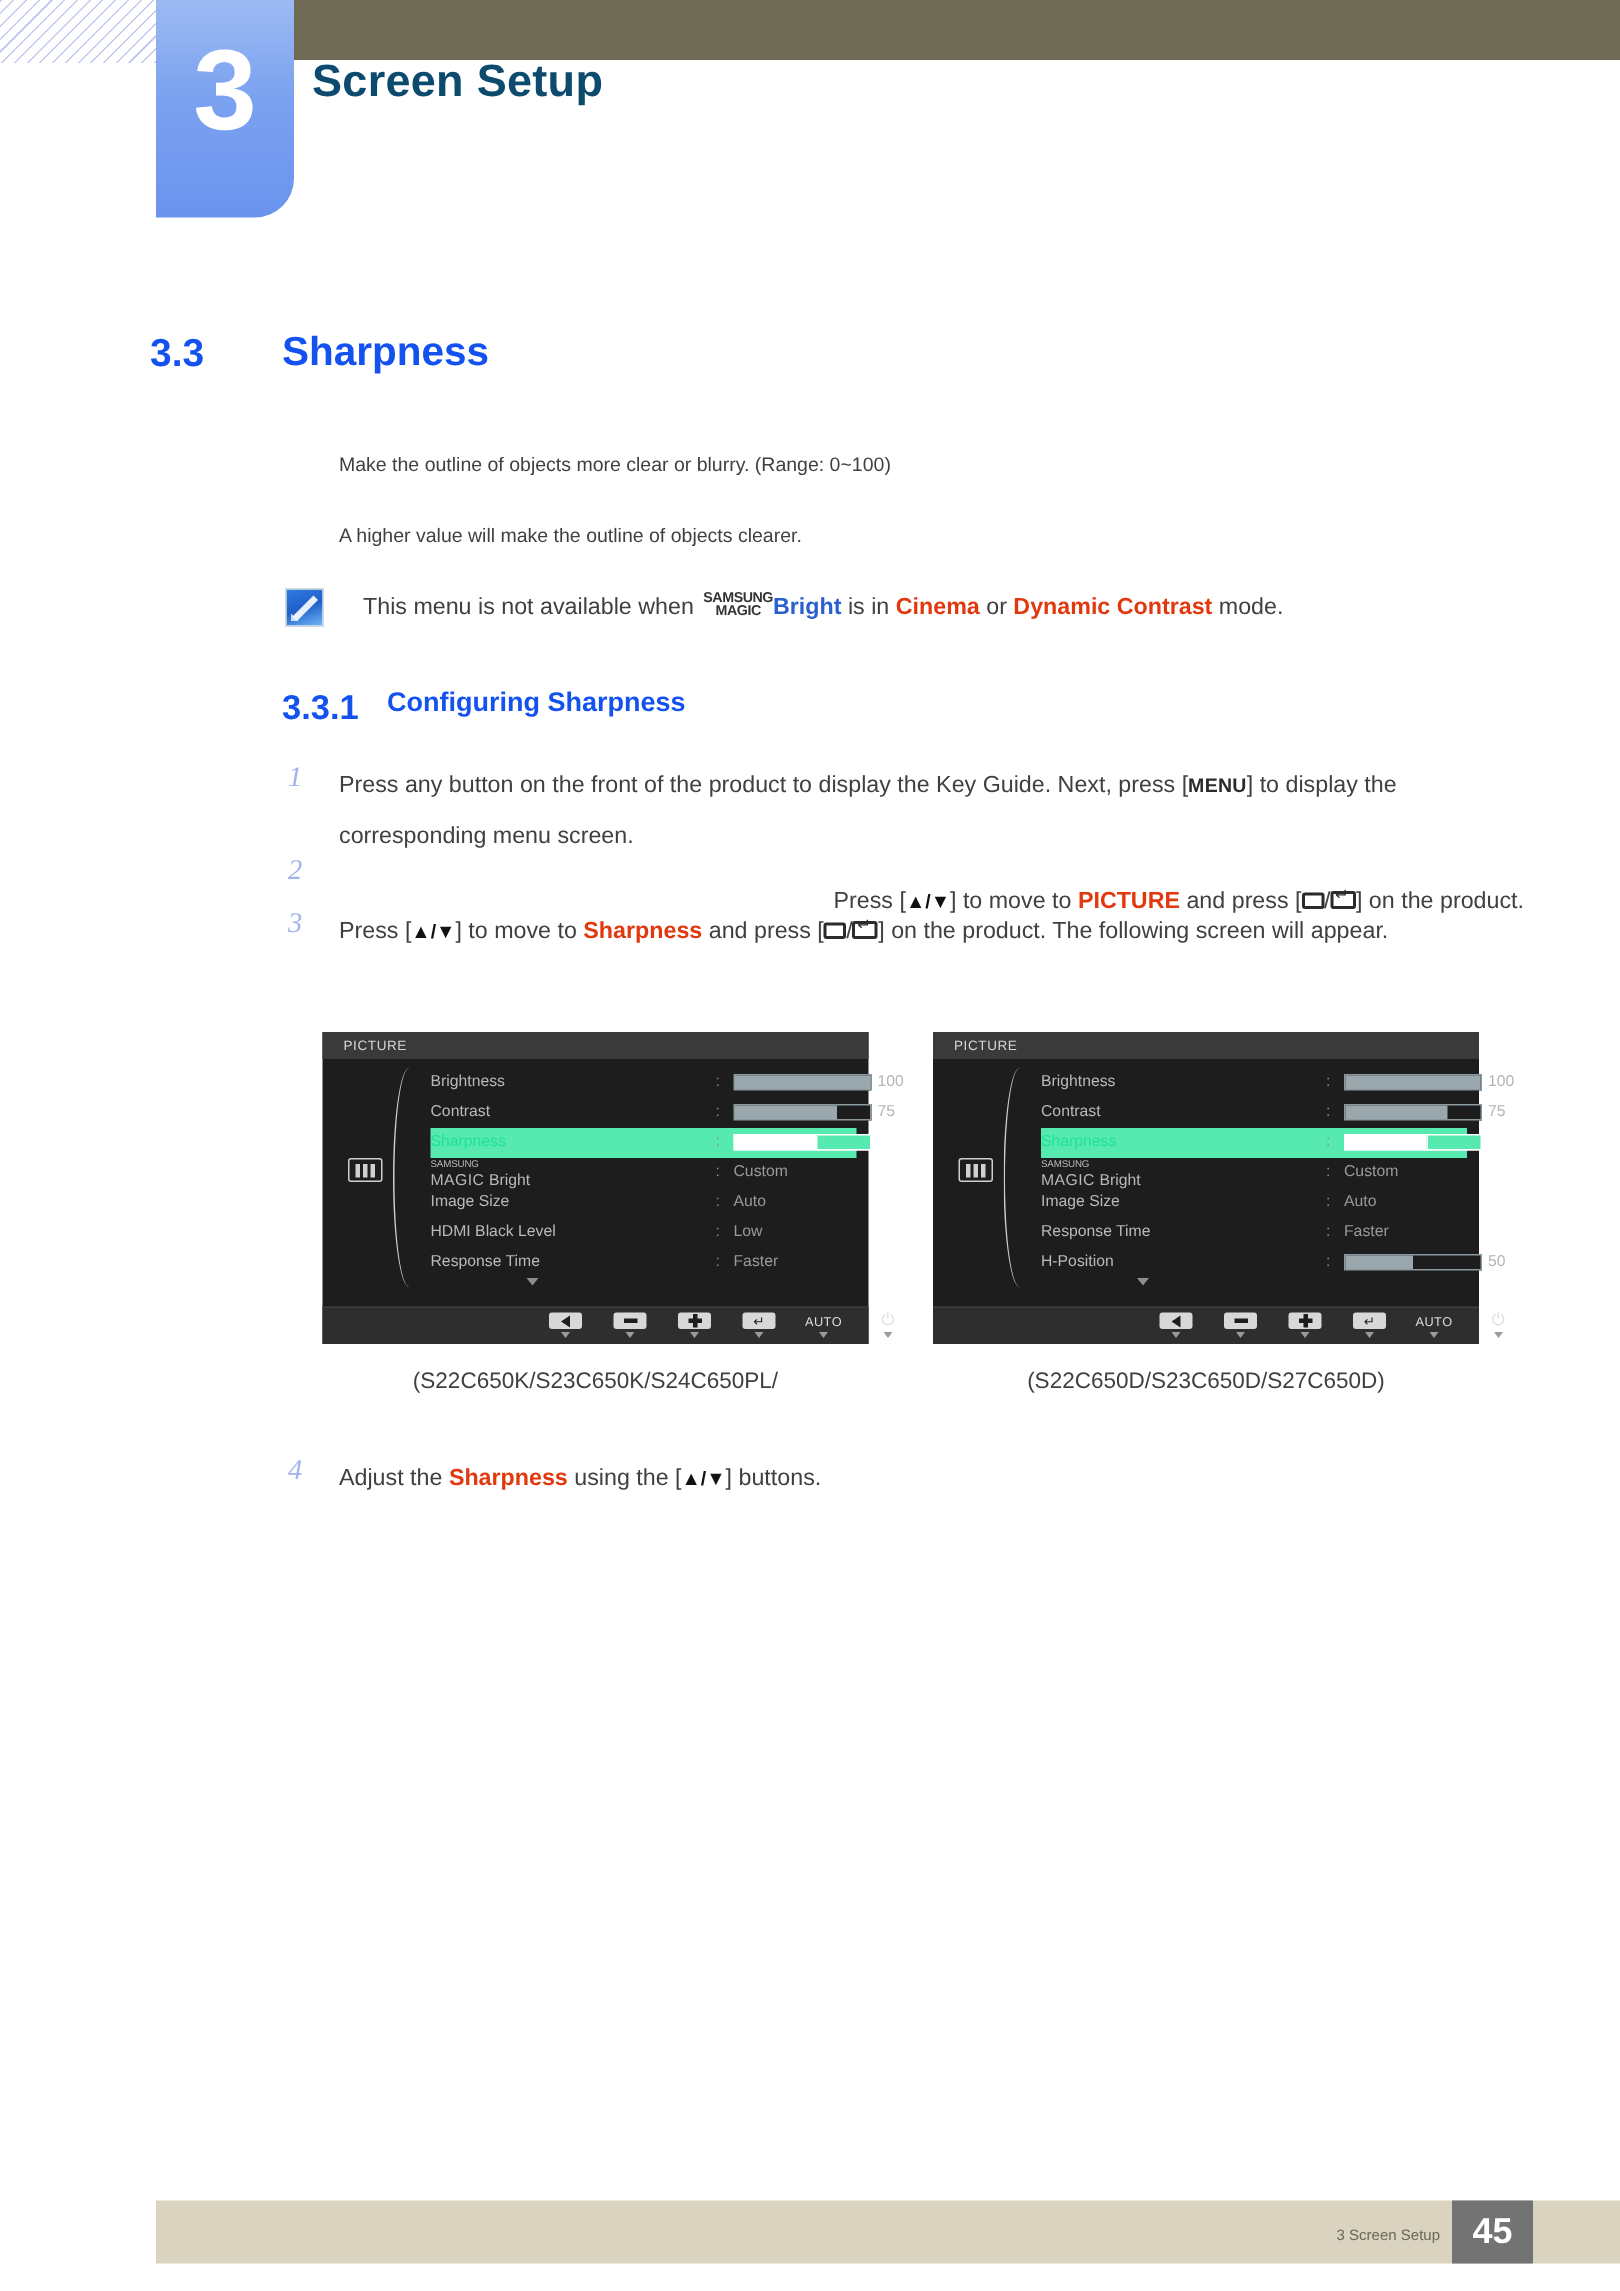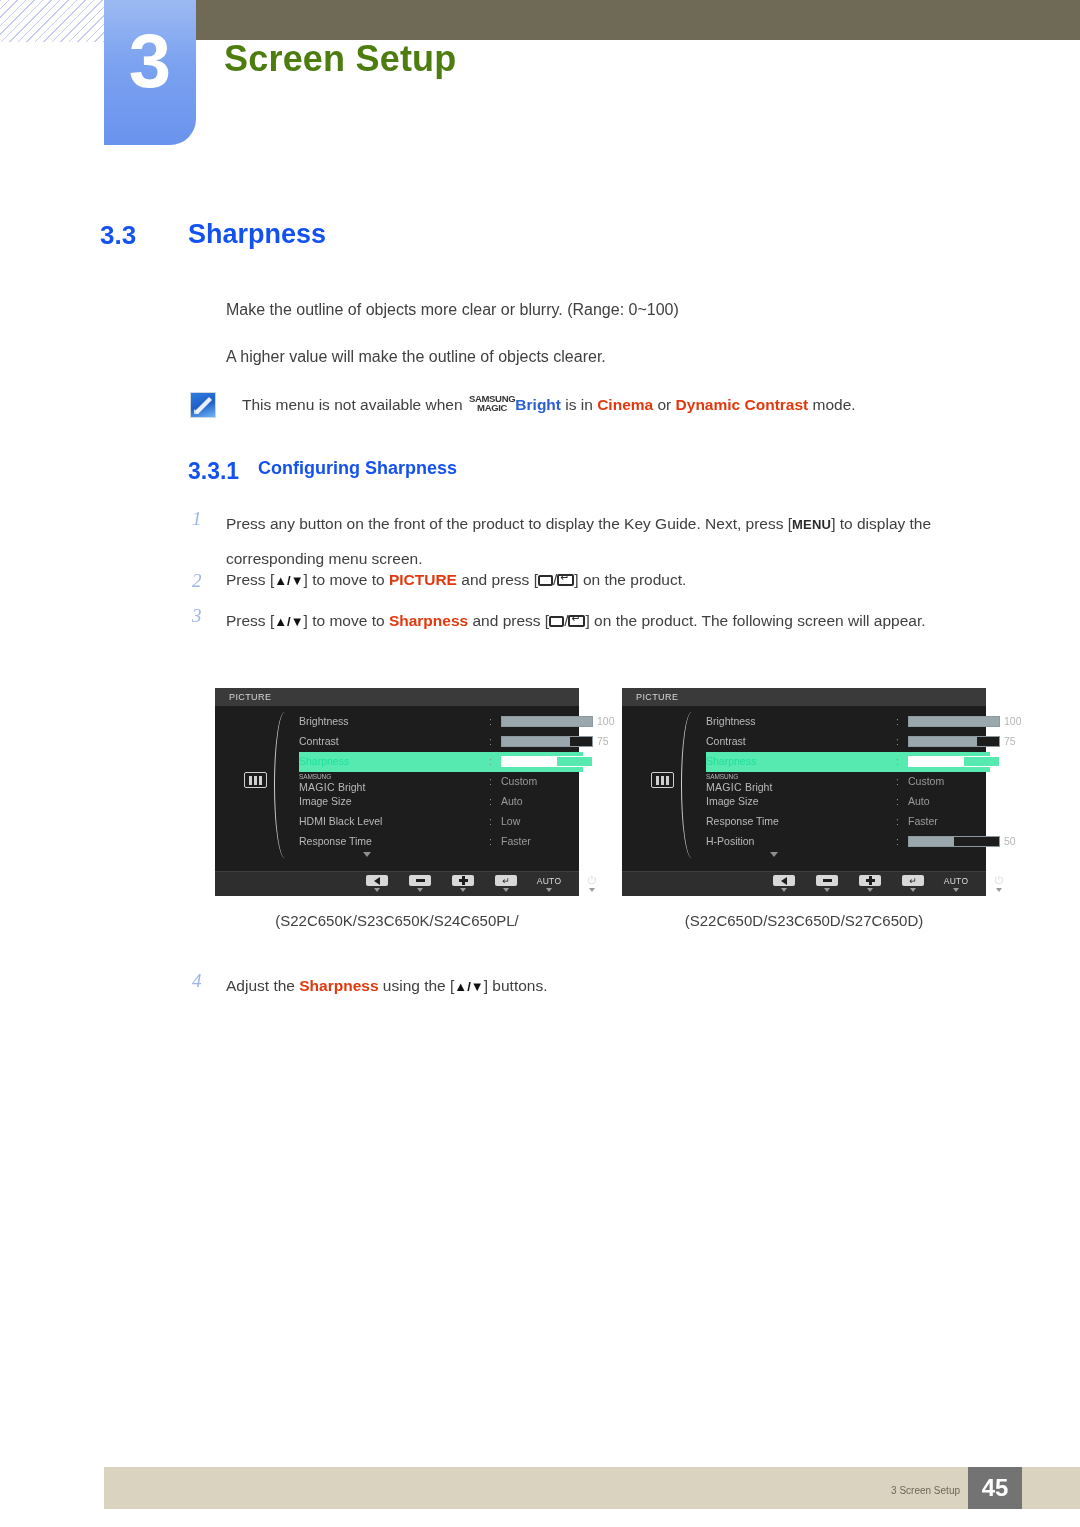--- a/index.html
+++ b/index.html
@@ -31,22 +31,22 @@
     border-bottom-right-radius:26px;
   }
   .hdr-chip-num{
     position:absolute; left:0; top:18px; width:92px;
     text-align:center;
     font-size:76px; font-weight:bold; color:#ffffff;
     line-height:86px;
     font-family:"Liberation Sans", sans-serif;
   }
   .hdr-title{
-    position:absolute; left:224px; top:38px;
-    font-size:36px; font-weight:bold; color:#4d7c0f;
+    position:absolute; left:208px; top:38px;
+    font-size:30px; font-weight:bold; color:#0c4a6e;
     letter-spacing:.2px;
   }
 
   
   .sec-num{
     position:absolute; left:100px; top:220px;
     font-size:26px; font-weight:bold; color:#1452f0;
   }
   .sec-title{
     position:absolute; left:188px; top:219px;
@@ -58,21 +58,21 @@
     font-size:23px; font-weight:bold; color:#1452f0;
   }
   .sub-title{
     position:absolute; left:258px; top:458px;
     font-size:18px; font-weight:bold; color:#1452f0;
   }
 
   
   .para{
     position:absolute; left:226px;
-    font-size:16px; color:#404040; line-height:22px;
+    font-size:13px; color:#404040; line-height:22px;
   }
   .p1{ top:299px; }
   .p2{ top:346px; }
 
   
   .note-row{ position:absolute; left:190px; top:390px; width:790px; height:30px; }
   .note-icon{
     position:absolute; left:0; top:2px; width:26px; height:26px;
     background:linear-gradient(160deg,#2f7de0 0%,#1f5fc8 50%,#6fb6f6 100%);
     border:1px solid #cfd6dd;
@@ -94,21 +94,21 @@
   .step-n{
     position:absolute; width:24px; text-align:left;
     font-size:19px; color:#9fb4ea; font-style:italic;
     font-family:"Liberation Serif", serif;
   }
   .step-t{
     position:absolute; left:226px;
     font-size:15.5px; color:#404040; line-height:34px;
   }
   .s1n{ left:192px; top:508px; } .s1t{ top:507px; width:790px; }
-  .s2n{ left:192px; top:570px; } .s2t{ top:563px; width:790px; }
+  .s2n{ left:192px; top:570px; } .s2t{ top:584px; width:790px;text-align:right; }
   .s3n{ left:192px; top:605px; } .s3t{ top:604px; width:790px; }
   .s4n{ left:192px; top:970px; } .s4t{ top:969px; width:790px; }
 
   .kbd{
     font-size:13px; font-weight:bold; color:#2b2b2b;
     letter-spacing:.2px;
   }
   .arw{ font-size:13px; color:#111; }
   .glyph-win{
     display:inline-block; width:15px; height:11px;
@@ -133,21 +133,21 @@
   }
   .osd-a{ left:215px; top:688px; }
   .osd-b{ left:622px; top:688px; }
 
   .osd-title{
     position:absolute; left:0; top:0; width:100%; height:18px;
     background:#3a3a3a; color:#d6d6d6;
     font-size:9px; line-height:18px; padding-left:14px;
     letter-spacing:.4px;
   }
-  .osd-body{ position:absolute; left:12px; top:18px; width:100%; height:155px; }
+  .osd-body{ position:absolute; left:0; top:18px; width:100%; height:155px; }
   .osd-foot{
     position:absolute; left:0; bottom:0; width:100%; height:25px;
     background:#2e2e2e; border-top:1px solid #3f3f3f;
   }
 
   .osd-bracket{
     position:absolute; left:47px; top:6px;
     width:18px; height:146px;
     border-left:1.5px solid #cfcfcf;
     border-radius:60% 0 0 60% / 50% 0 0 50%;

